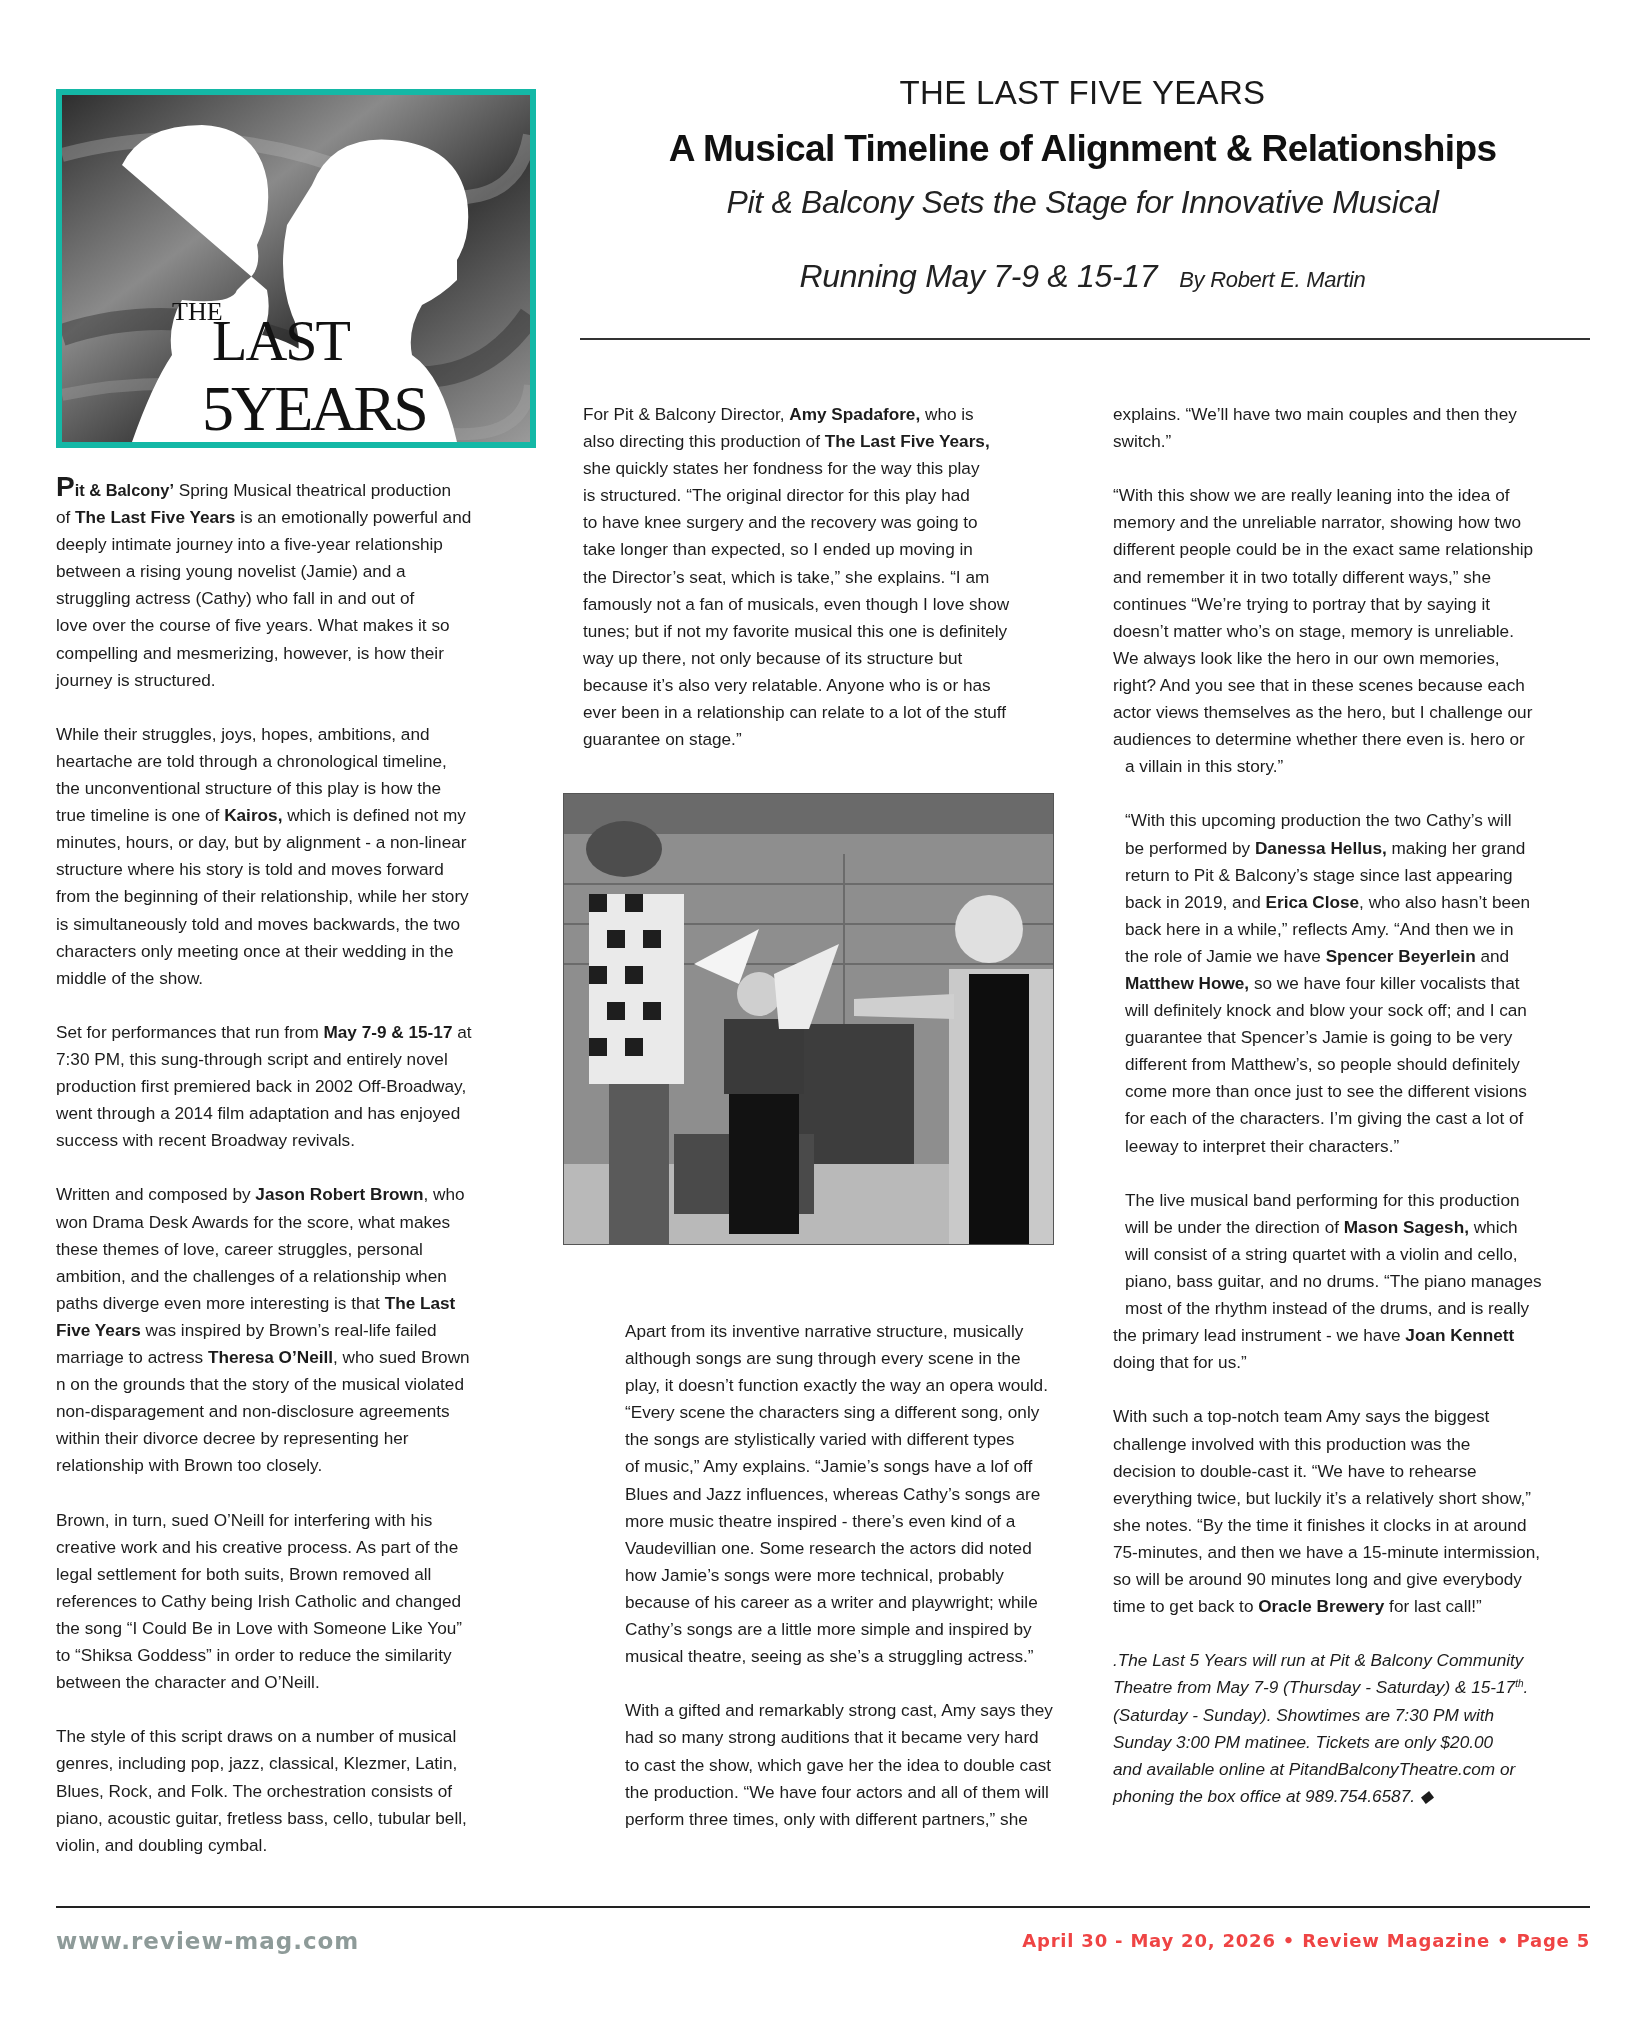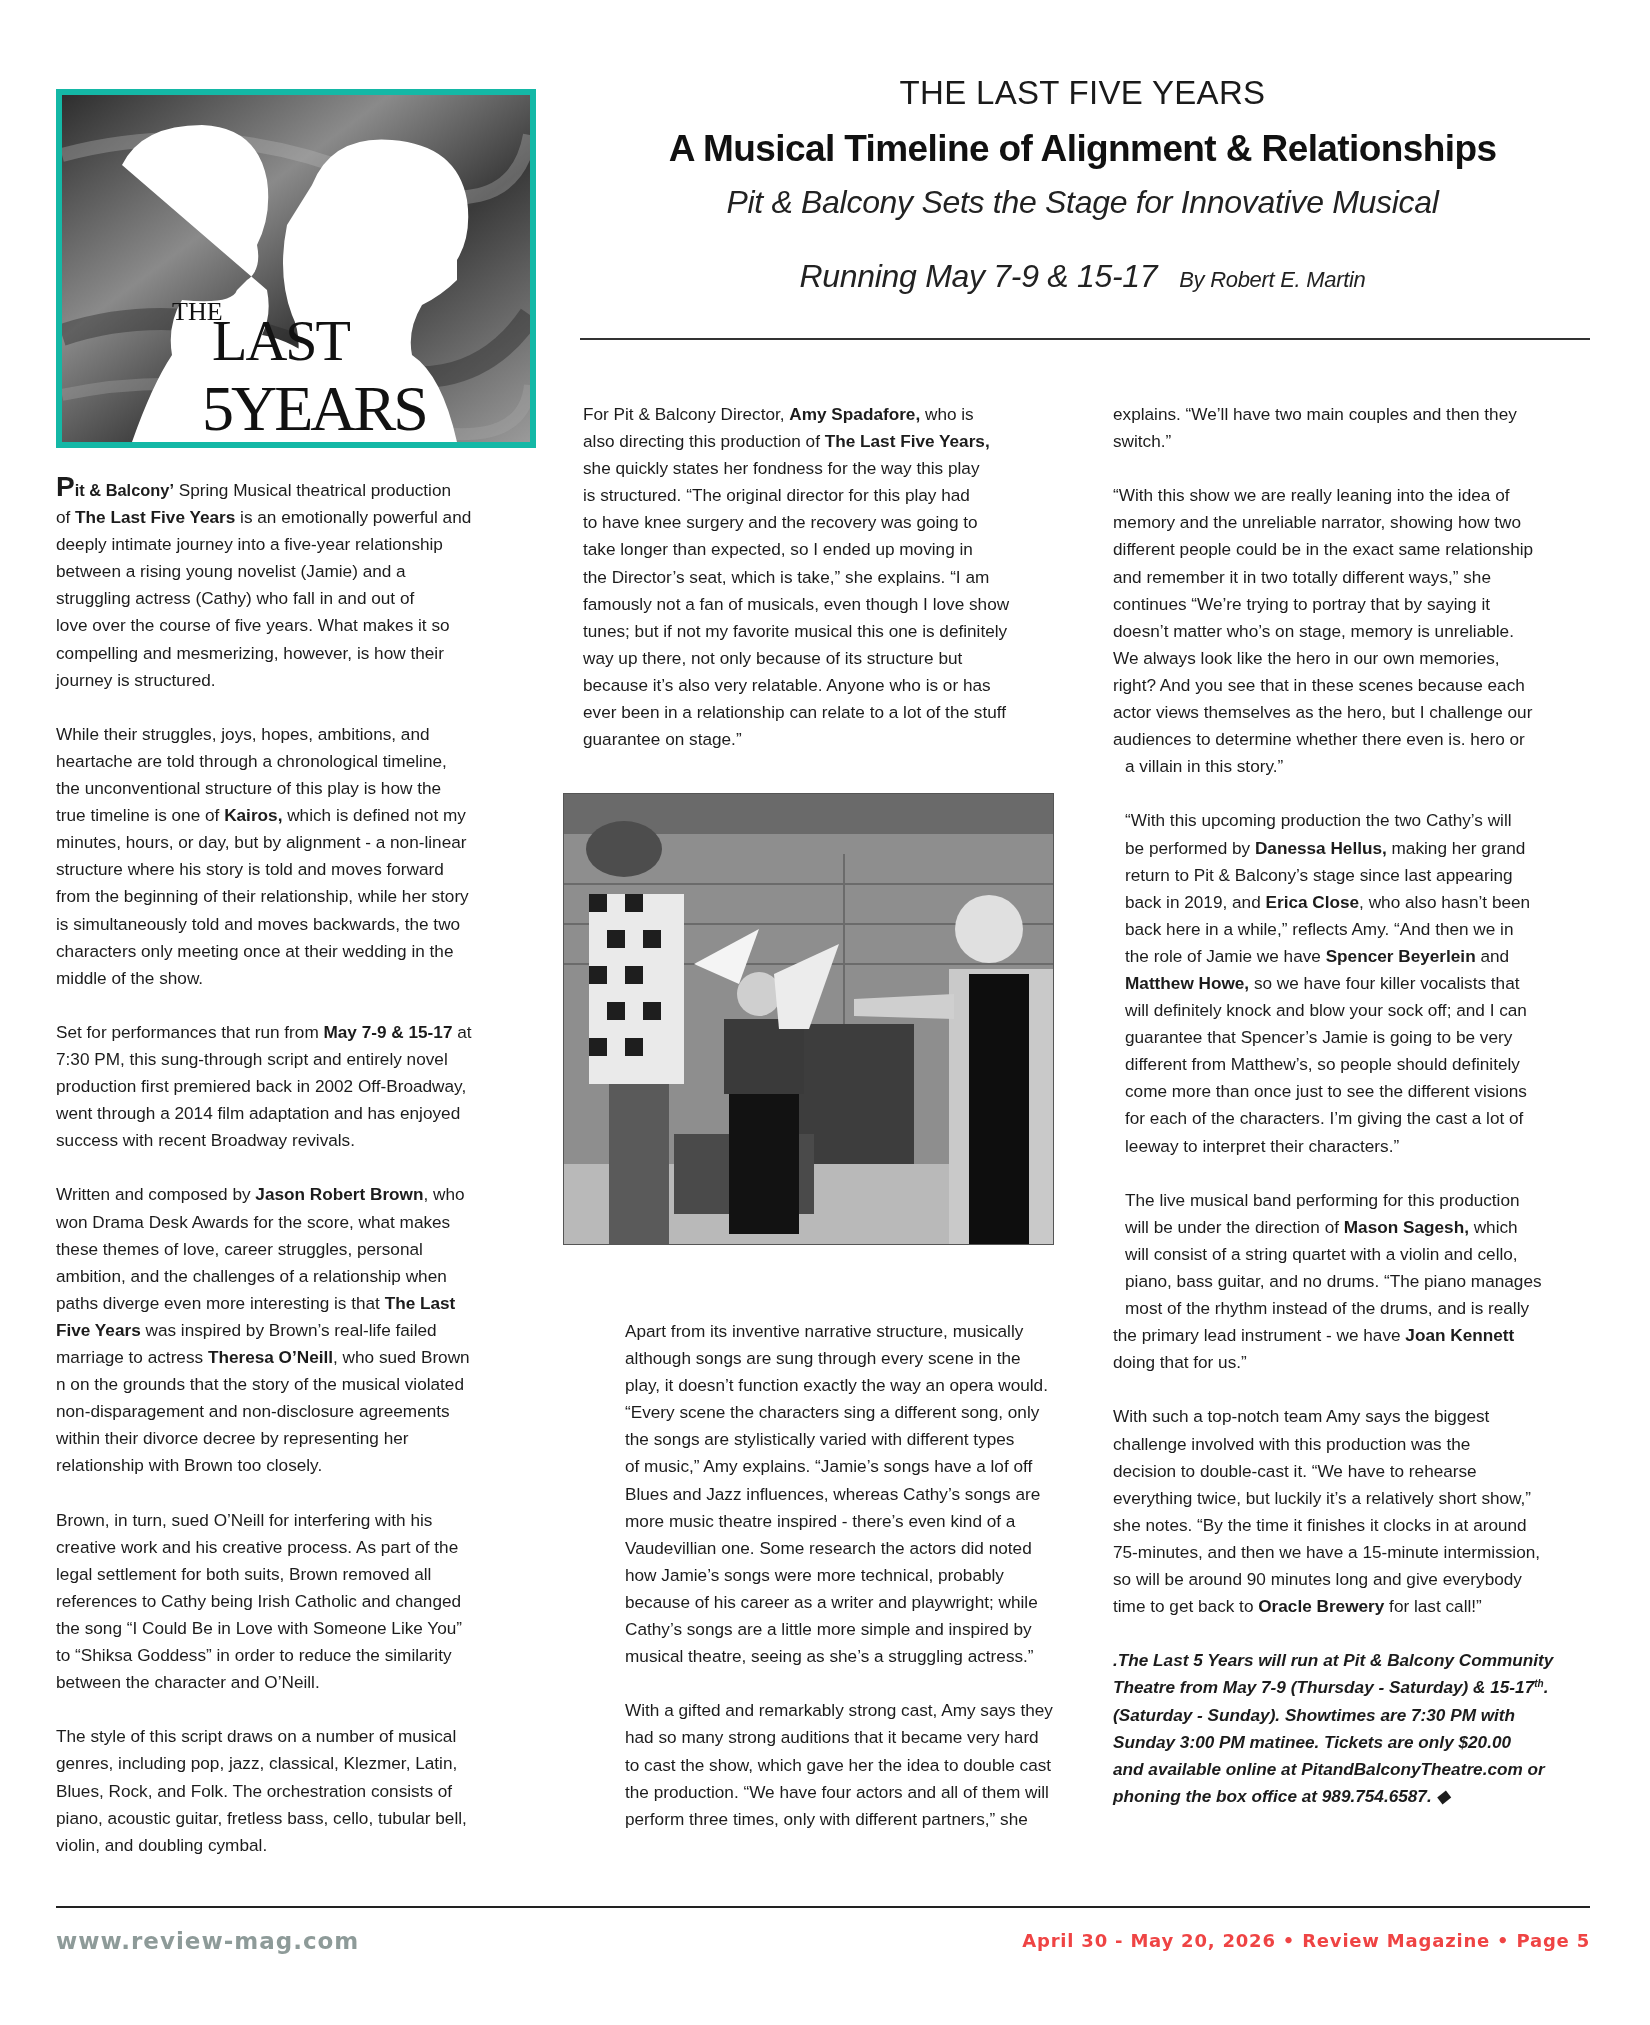--- a/index.html
+++ b/index.html
@@ -30,21 +30,21 @@
   .col .line { display: block; height: 27.1px; }
   .col .gap { display: block; height: 27.1px; }
   .col .ind { padding-left: 12px; }
   .col1 { left: 56px; top: 477px; width: 470px; }
   .col2a { left: 583px; top: 401px; width: 490px; }
   .col2b { left: 583px; top: 1318px; width: 490px; margin-left: 42px; }
   .col3 { left: 1113px; top: 401px; width: 490px; }
   b, .b { font-weight: 700; }
   .dropcap { font-size: 28px; font-weight: 700; line-height: 20px; }
   .lead-bold { font-weight: 700; font-size: 16.4px; }
-  .promo { font-weight: 700; font-style: italic; margin-top: 17px; }
+  .promo { font-weight: 400; font-style: italic; margin-top: 17px; }
   sup { font-size: 10px; line-height: 0; }
 
   
   .footer-rule { left: 56px; width: 1534px; top: 1906px; height: 0; border-top: 2px solid #222; }
   .footer-site { left: 56px; top: 1928px; font-family: "DejaVu Sans", sans-serif;
                  font-weight: 700; font-size: 23px; color: #8e9b99; letter-spacing: 1px; }
   .footer-issue { right: 60px; top: 1930px; font-family: "DejaVu Sans", sans-serif;
                   font-weight: 700; font-size: 18px; color: #ef4444; letter-spacing: 0.8px; }
 </style>
 </head>

